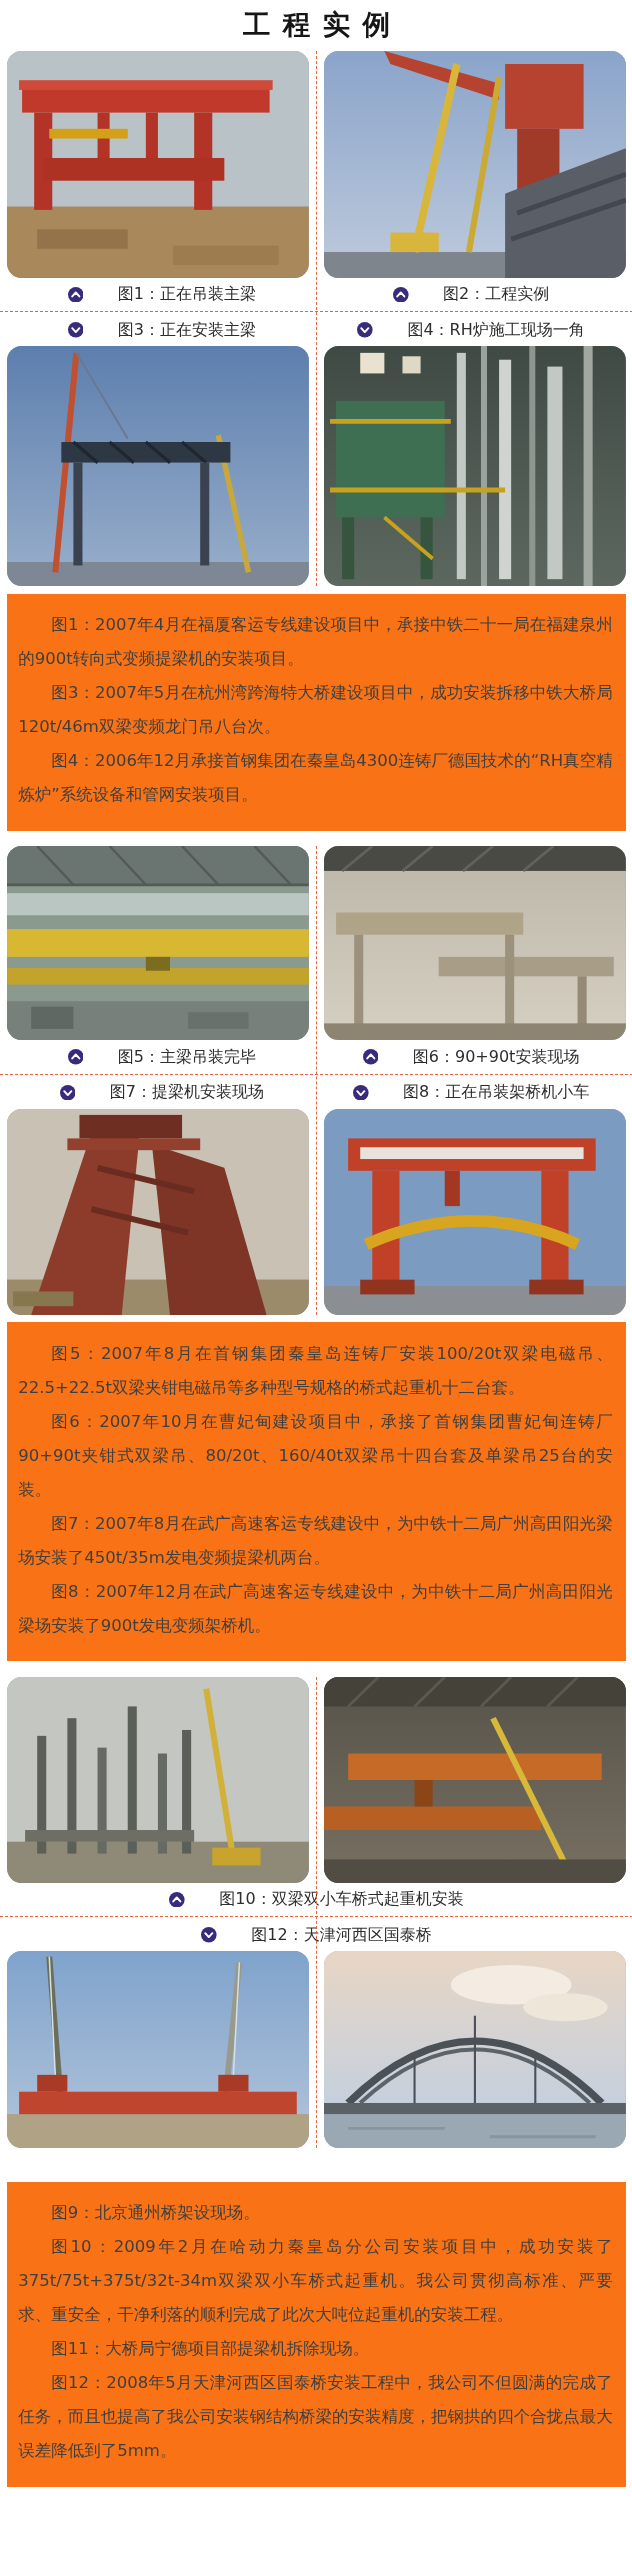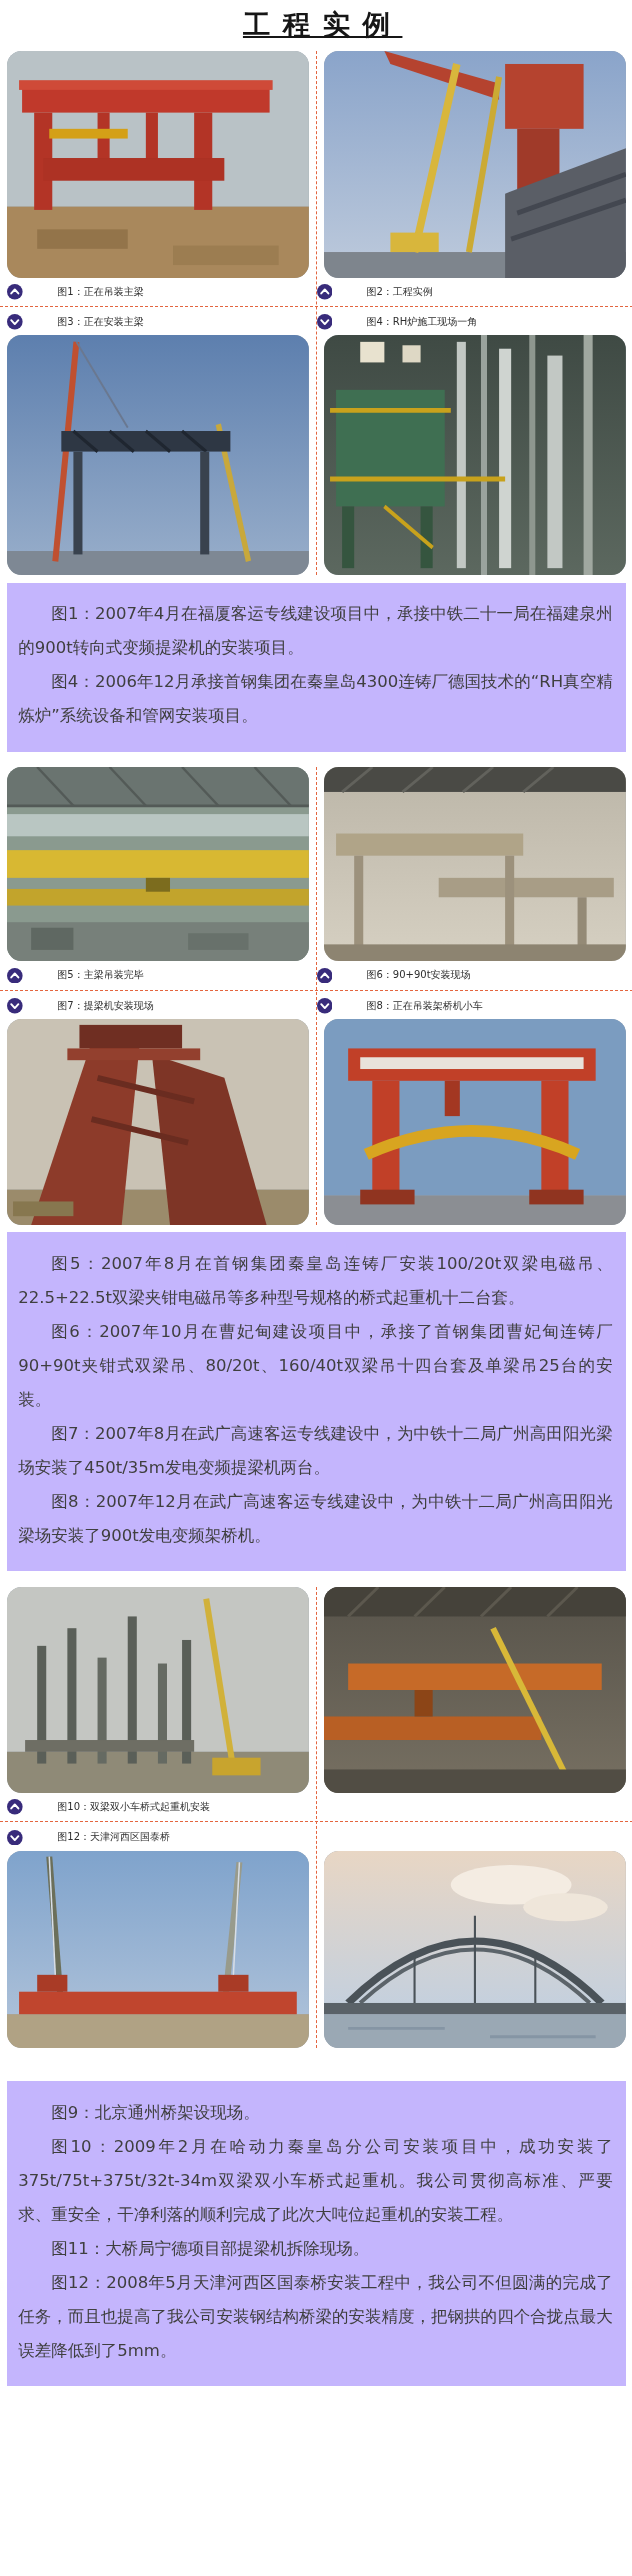--- a/index.html
+++ b/index.html
@@ -1,40 +1,40 @@
 <!DOCTYPE html>
 <html style="font-size:14.7px"><head>
 <meta charset="utf-8">
 <style>
   * { margin:0; padding:0; box-sizing:border-box; }
   html,body { background:#ffffff; }
   body { font-family:"DejaVu Sans", sans-serif; }
   .page { position:relative; width:633px; height:2576px; margin:0 auto; background:#ffffff; overflow:hidden; }
 
   .title { text-align:center; padding:7.3px 0 5.5px 0; font-family:"Liberation Serif", serif;
-           font-weight:bold; font-size:27.5px; color:#161616; letter-spacing:0.45em; text-indent:0.45em;text-decoration:underline; }
+           font-weight:bold; font-size:27.5px; color:#161616; letter-spacing:0.45em; text-indent:0.45em; }
 
   
   .photo-grid { position:relative; padding:1.8px 0 3.7px 0; }
   .vline { position:absolute; top:1.8px; bottom:3.7px; left:calc(50% - 0.9px); width:0;
            border-left:1.8px dashed #E4653F; z-index:2; }
   .prow { display:flex; gap:14.7px; padding:0 7.3px; }
   .photo { flex:1; overflow:hidden; border-radius:14.7px; background:#9aa4ad; }
   .photo svg { display:block; width:100%; height:100%; }
   .h248{height:227px;} .h262{height:240px;} .h212{height:194px;}
   .h225{height:206px;} .h215{height:197px;}
   .crow { display:flex; padding:0 7.3px; }
-  .cap { flex:1; display:flex; align-items:center; 
-         padding:6.4px 0 5.5px 0; font-size:10px; color:#2e2e2e; white-space:nowrap;gap:28px; }
+  .cap { flex:1; display:flex; align-items:center; justify-content:center;
+         padding:6.4px 0 5.5px 0; font-size:16px; color:#2e2e2e; white-space:nowrap;gap:28px; }
   .cap-icon { display:inline-flex; width:15.6px; height:15.6px; margin-right:6.4px; flex:0 0 auto; }
   .cap-icon svg { width:15.6px; height:15.6px; }
   .hline { border-top:1.8px dashed #E4653F; margin:0.9px 0; }
 
   
-  .textblock { margin:3.7px 7.3px 0 7.3px; background:#c4b5fd; padding:14.7px 13px 18.3px 11px;
+  .textblock { margin:3.7px 7.3px 0 7.3px; background:#f97316; padding:14.7px 13px 18.3px 11px;
                font-size:16.5px; line-height:34px; color:#3F3F3F; }
   .textblock p { text-indent:2em; text-align:justify; }
 
   .sp15 { height:13.8px; } .sp28 { height:26px; }
 </style>
 </head>
 <body>
 
 <div class="page">
 
@@ -168,20 +168,21 @@
           <line x1="20" y1="50" x2="36" y2="62" stroke="#c8a21c" stroke-width="1.2"></line>
           <rect x="12" y="2" width="8" height="6" fill="#e8e2cf"></rect>
           <rect x="26" y="3" width="6" height="5" fill="#ded8c5"></rect>
         </svg>
       </figure>
     </div>
   </section>
 
   <section class="textblock">
     <p>图1：2007年4月在福厦客运专线建设项目中，承接中铁二十一局在福建泉州的900t转向式变频提梁机的安装项目。</p>
+    <p>图3：2007年5月在杭州湾跨海特大桥建设项目中，成功安装拆移中铁大桥局120t/46m双梁变频龙门吊八台次。</p>
     <p>图4：2006年12月承接首钢集团在秦皇岛4300连铸厂德国技术的“RH真空精炼炉”系统设备和管网安装项目。</p>
   </section>
 
   <div class="sp15"></div>
 
   <section class="photo-grid">
     <div class="vline"></div>
     <div class="prow">
       <figure class="photo h212">
         <svg viewBox="0 0 100 70" preserveAspectRatio="none">

